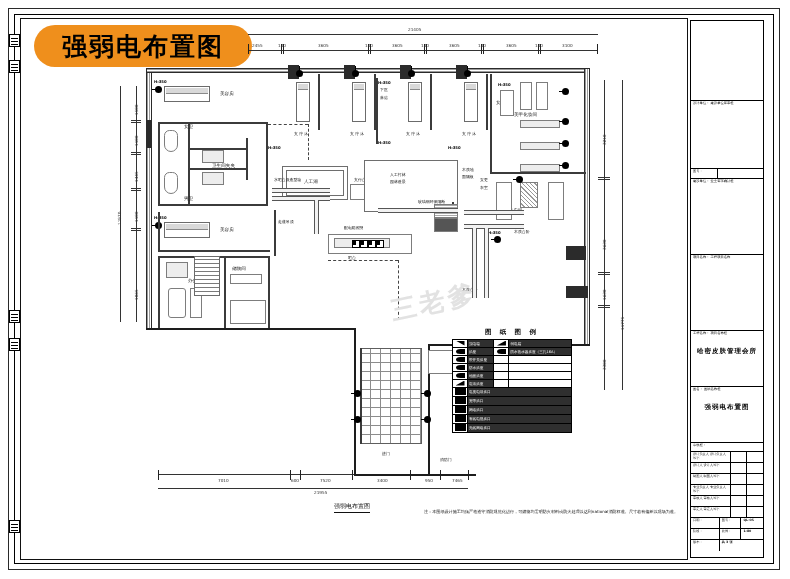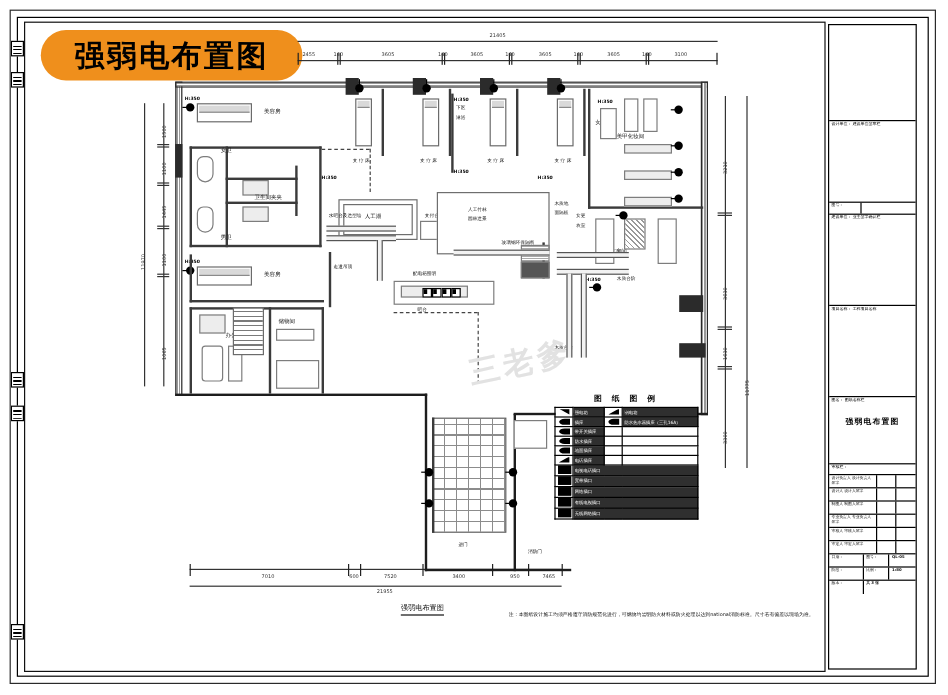--- a/index.html
+++ b/index.html
@@ -77,21 +77,21 @@
         height:3px;background:#f2f2f2;}
   .pipev{position:absolute;border-left:1px solid #555;border-right:1px solid #555;
         width:3px;background:#f2f2f2;}
 
   
   .wm{position:absolute;left:390px;top:285px;font-size:26px;color:#e2e2e2;
       font-weight:bold;transform:rotate(-12deg);letter-spacing:3px;
       pointer-events:none;}
 
   
-  .legend{position:absolute;left:462px;top:328px;width:120px;}
+  .legend{position:absolute;left:452px;top:328px;width:120px;}
   .legend-title{font-size:6.5px;font-weight:bold;letter-spacing:3px;text-align:center;
       margin-bottom:2px;color:#000;}
   .legend table{border-collapse:collapse;width:120px;}
   .legend td{border:1px solid #000;font-size:3.6px;padding:0 1px;height:7px;
       vertical-align:middle;color:#000;}
   .legend td.sy{width:12px;text-align:center;background:#fff;}
   .legend td.tx{background:#2f2f2f;color:#fff;}
   .legend td.blank{background:#fff;}
   .gly{display:inline-block;width:9px;height:5px;position:relative;}
   .gly.tri{background:#000;clip-path:polygon(0 0,100% 0,100% 100%);}
@@ -526,20 +526,25 @@
     <div class="tbrow" style="height:76px">
       <div class="tbhdr">建设单位：
 业主签字确认栏</div>
     </div>
 
     <div class="tbrow" style="height:76px">
       <div class="tbhdr">项目名称：
 工程项目名称</div>
     </div>
 
+    <div class="tbrow" style="height:56px">
+      <div class="tbhdr">工程名称：
+项目名称栏</div>
+      <div class="tbbig">哈密皮肤管理会所</div>
+    </div>
 
     <div class="tbrow" style="height:56px">
       <div class="tbhdr">图名：
 图纸名称栏</div>
       <div class="tbbig">强弱电布置图</div>
     </div>
 
     <div class="tbrow" style="height:9px">
       <div class="tbhdr">审核栏：</div>
     </div>

